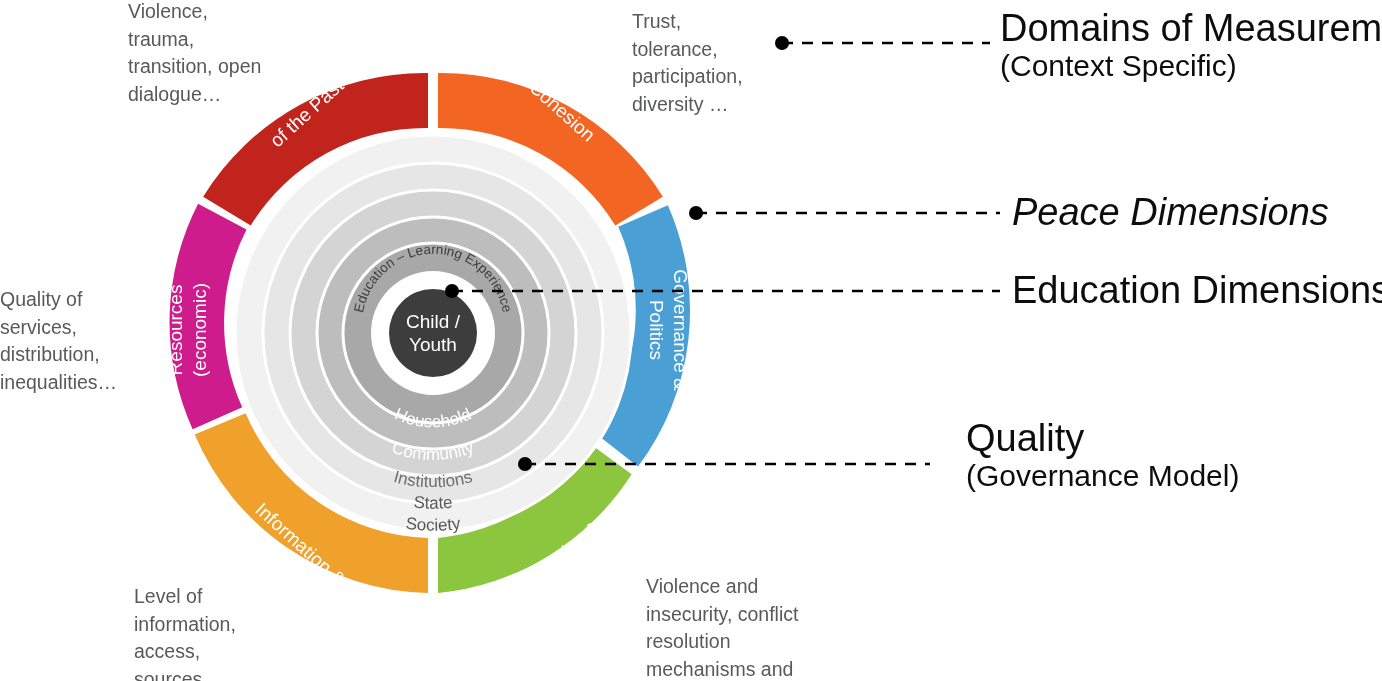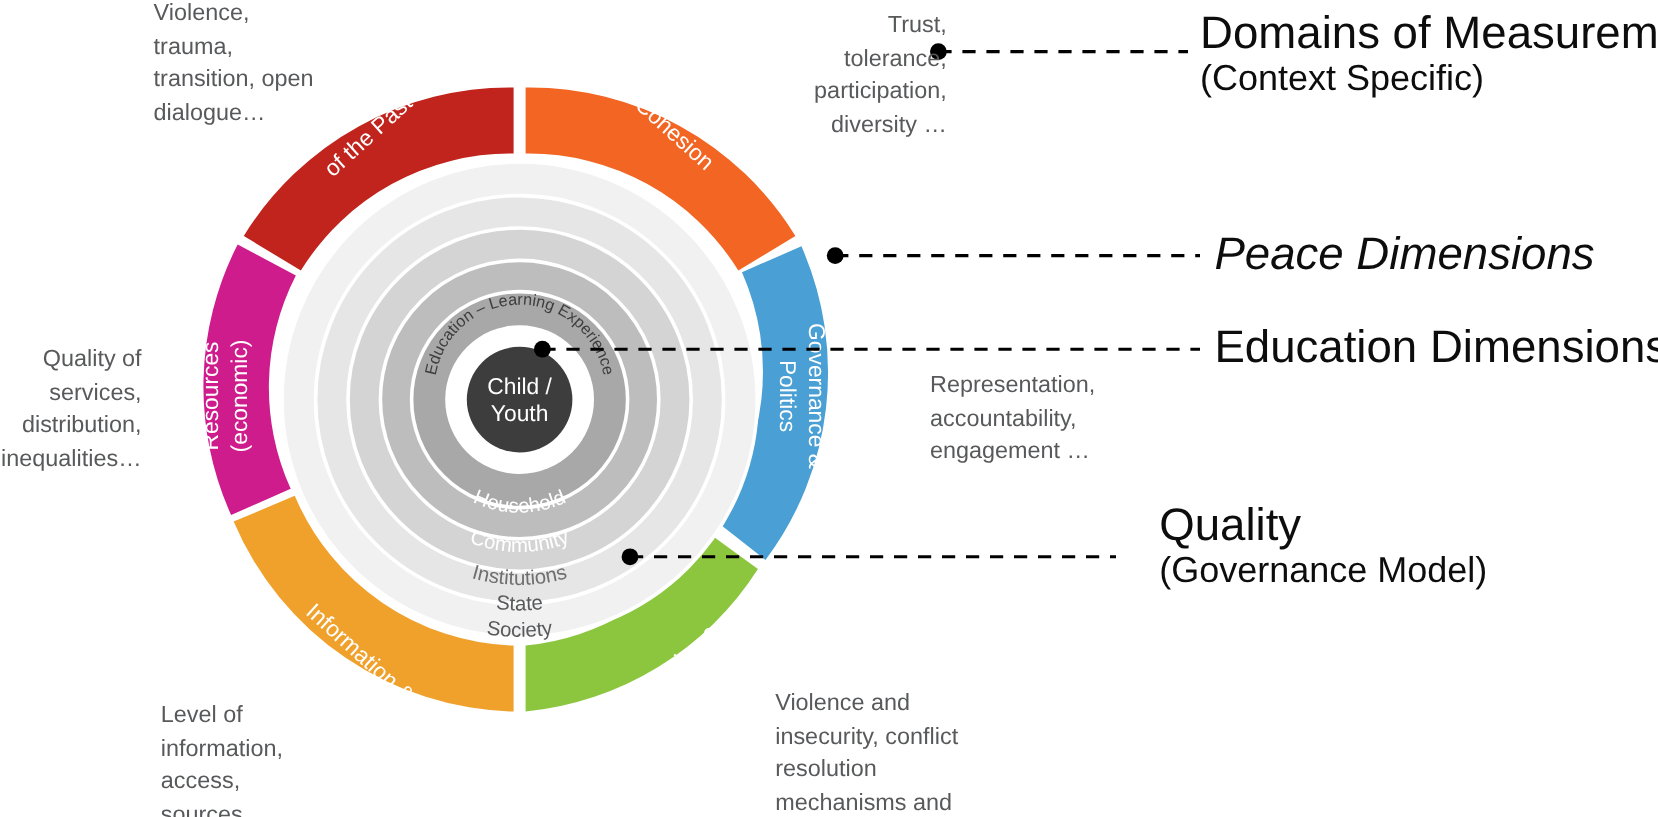--- a/index.html
+++ b/index.html
@@ -40,21 +40,21 @@
     font-size: 30px;
     line-height: 1.12;
   }
   .annot {
     position: absolute;
     color: #58595b;
     font-size: 19.5px;
     line-height: 1.42;
     font-weight: 400;
   }
-  .annot.right-align { text-align: right; }
+  .annot.right-align { }
 </style>
 </head>
 <body>
 
 <div id="stage">
 
   <svg id="wheel" viewBox="0 0 1382 681">
     <defs>
 
       <path id="arcLegacy" d="M 268.6 136.4 A 249 249 0 0 1 427.0 84.1" fill="none"></path>
@@ -189,23 +189,22 @@
     <span>Education Dimensions</span>
   </div>
 
   <div class="callout-title" style="left:966px; top:418px;">
     <span>Quality</span>
     <span class="sub">(Governance Model)</span>
   </div>
 
   <div class="annot" style="left:128px; top:-2px; width:150px;">Violence, trauma, transition, open dialogue…</div>
 
-  <div class="annot" style="left:664px; top:8px; width:125px;text-align:right;">Trust, tolerance, participation, diversity …</div>
-
-  <div class="annot" style="left:775px; top:308px; width:140px;">Representation, accountability, engagement …</div>
+  <div class="annot" style="left:632px; top:8px; width:125px;">Trust, tolerance, participation, diversity …</div>
+
 
   <div class="annot" style="left:646px; top:573px; width:160px;">Violence and insecurity, conflict resolution mechanisms and actors ….</div>
 
   <div class="annot" style="left:134px; top:583px; width:145px;">Level of information, access, sources, freedom of speech…</div>
 
   <div class="annot right-align" style="left:0px; top:286px; width:118px;">Quality of services, distribution, inequalities…</div>
 
 </div>
 
 </body></html>

